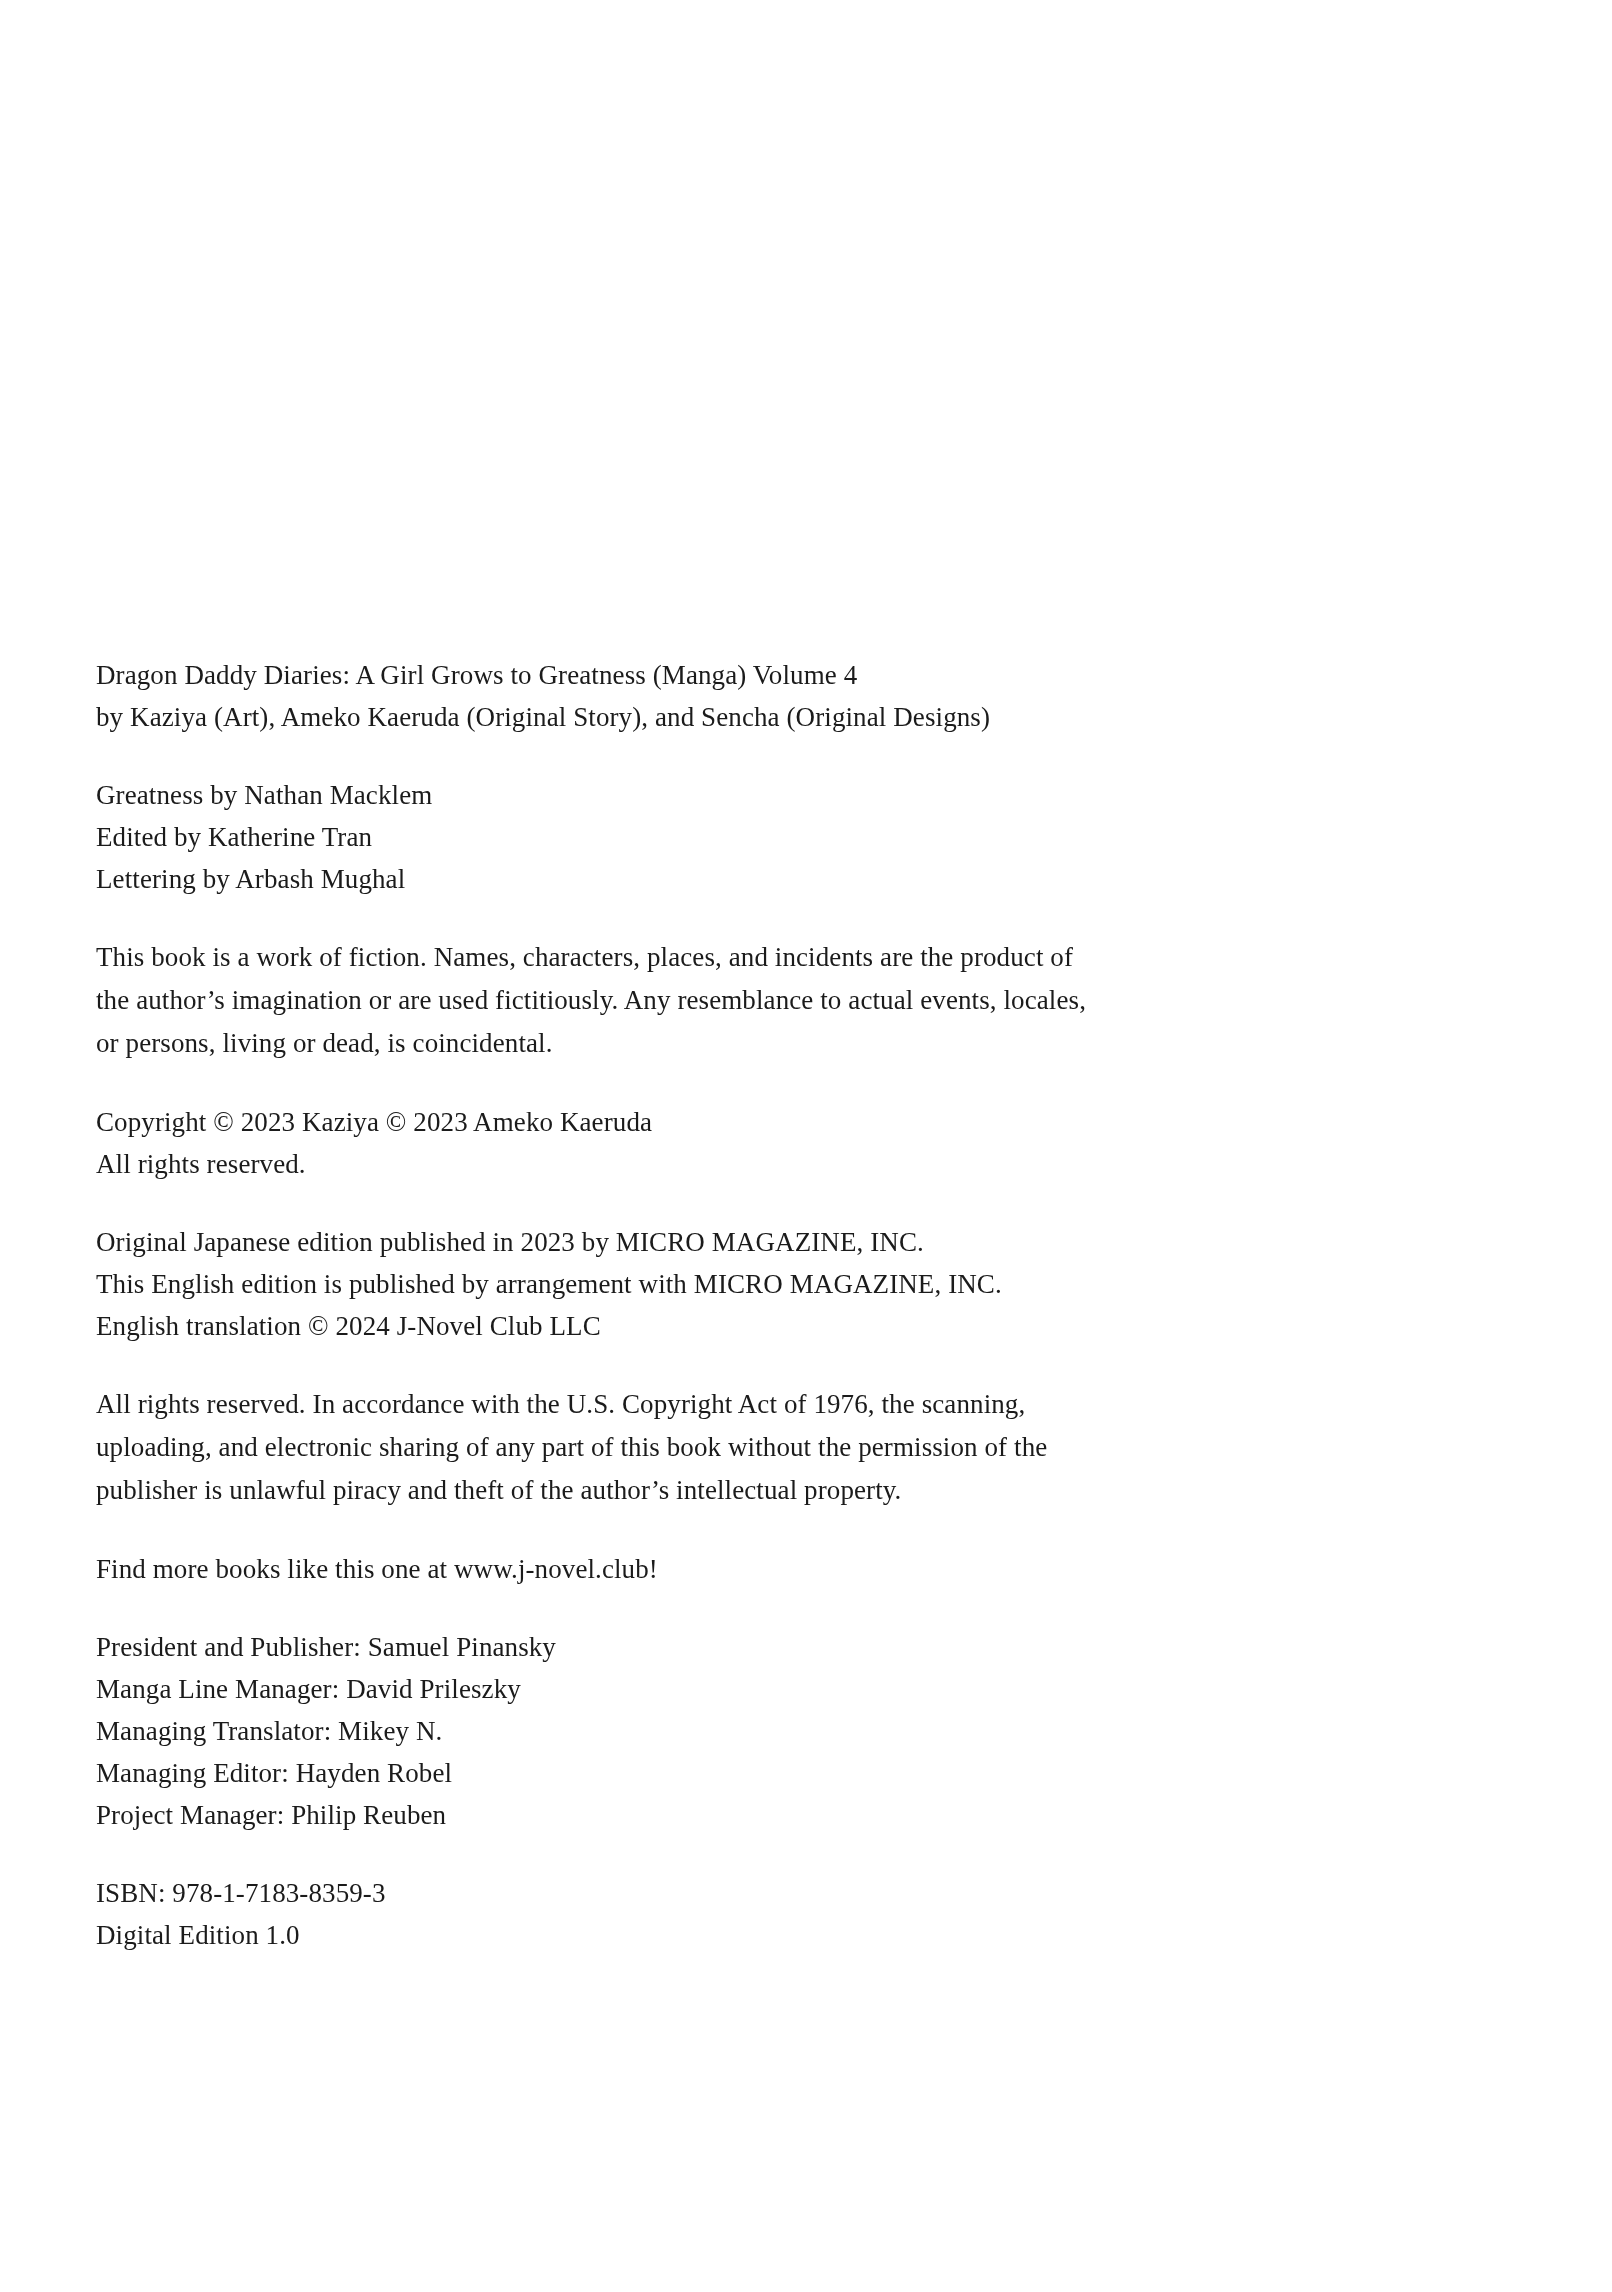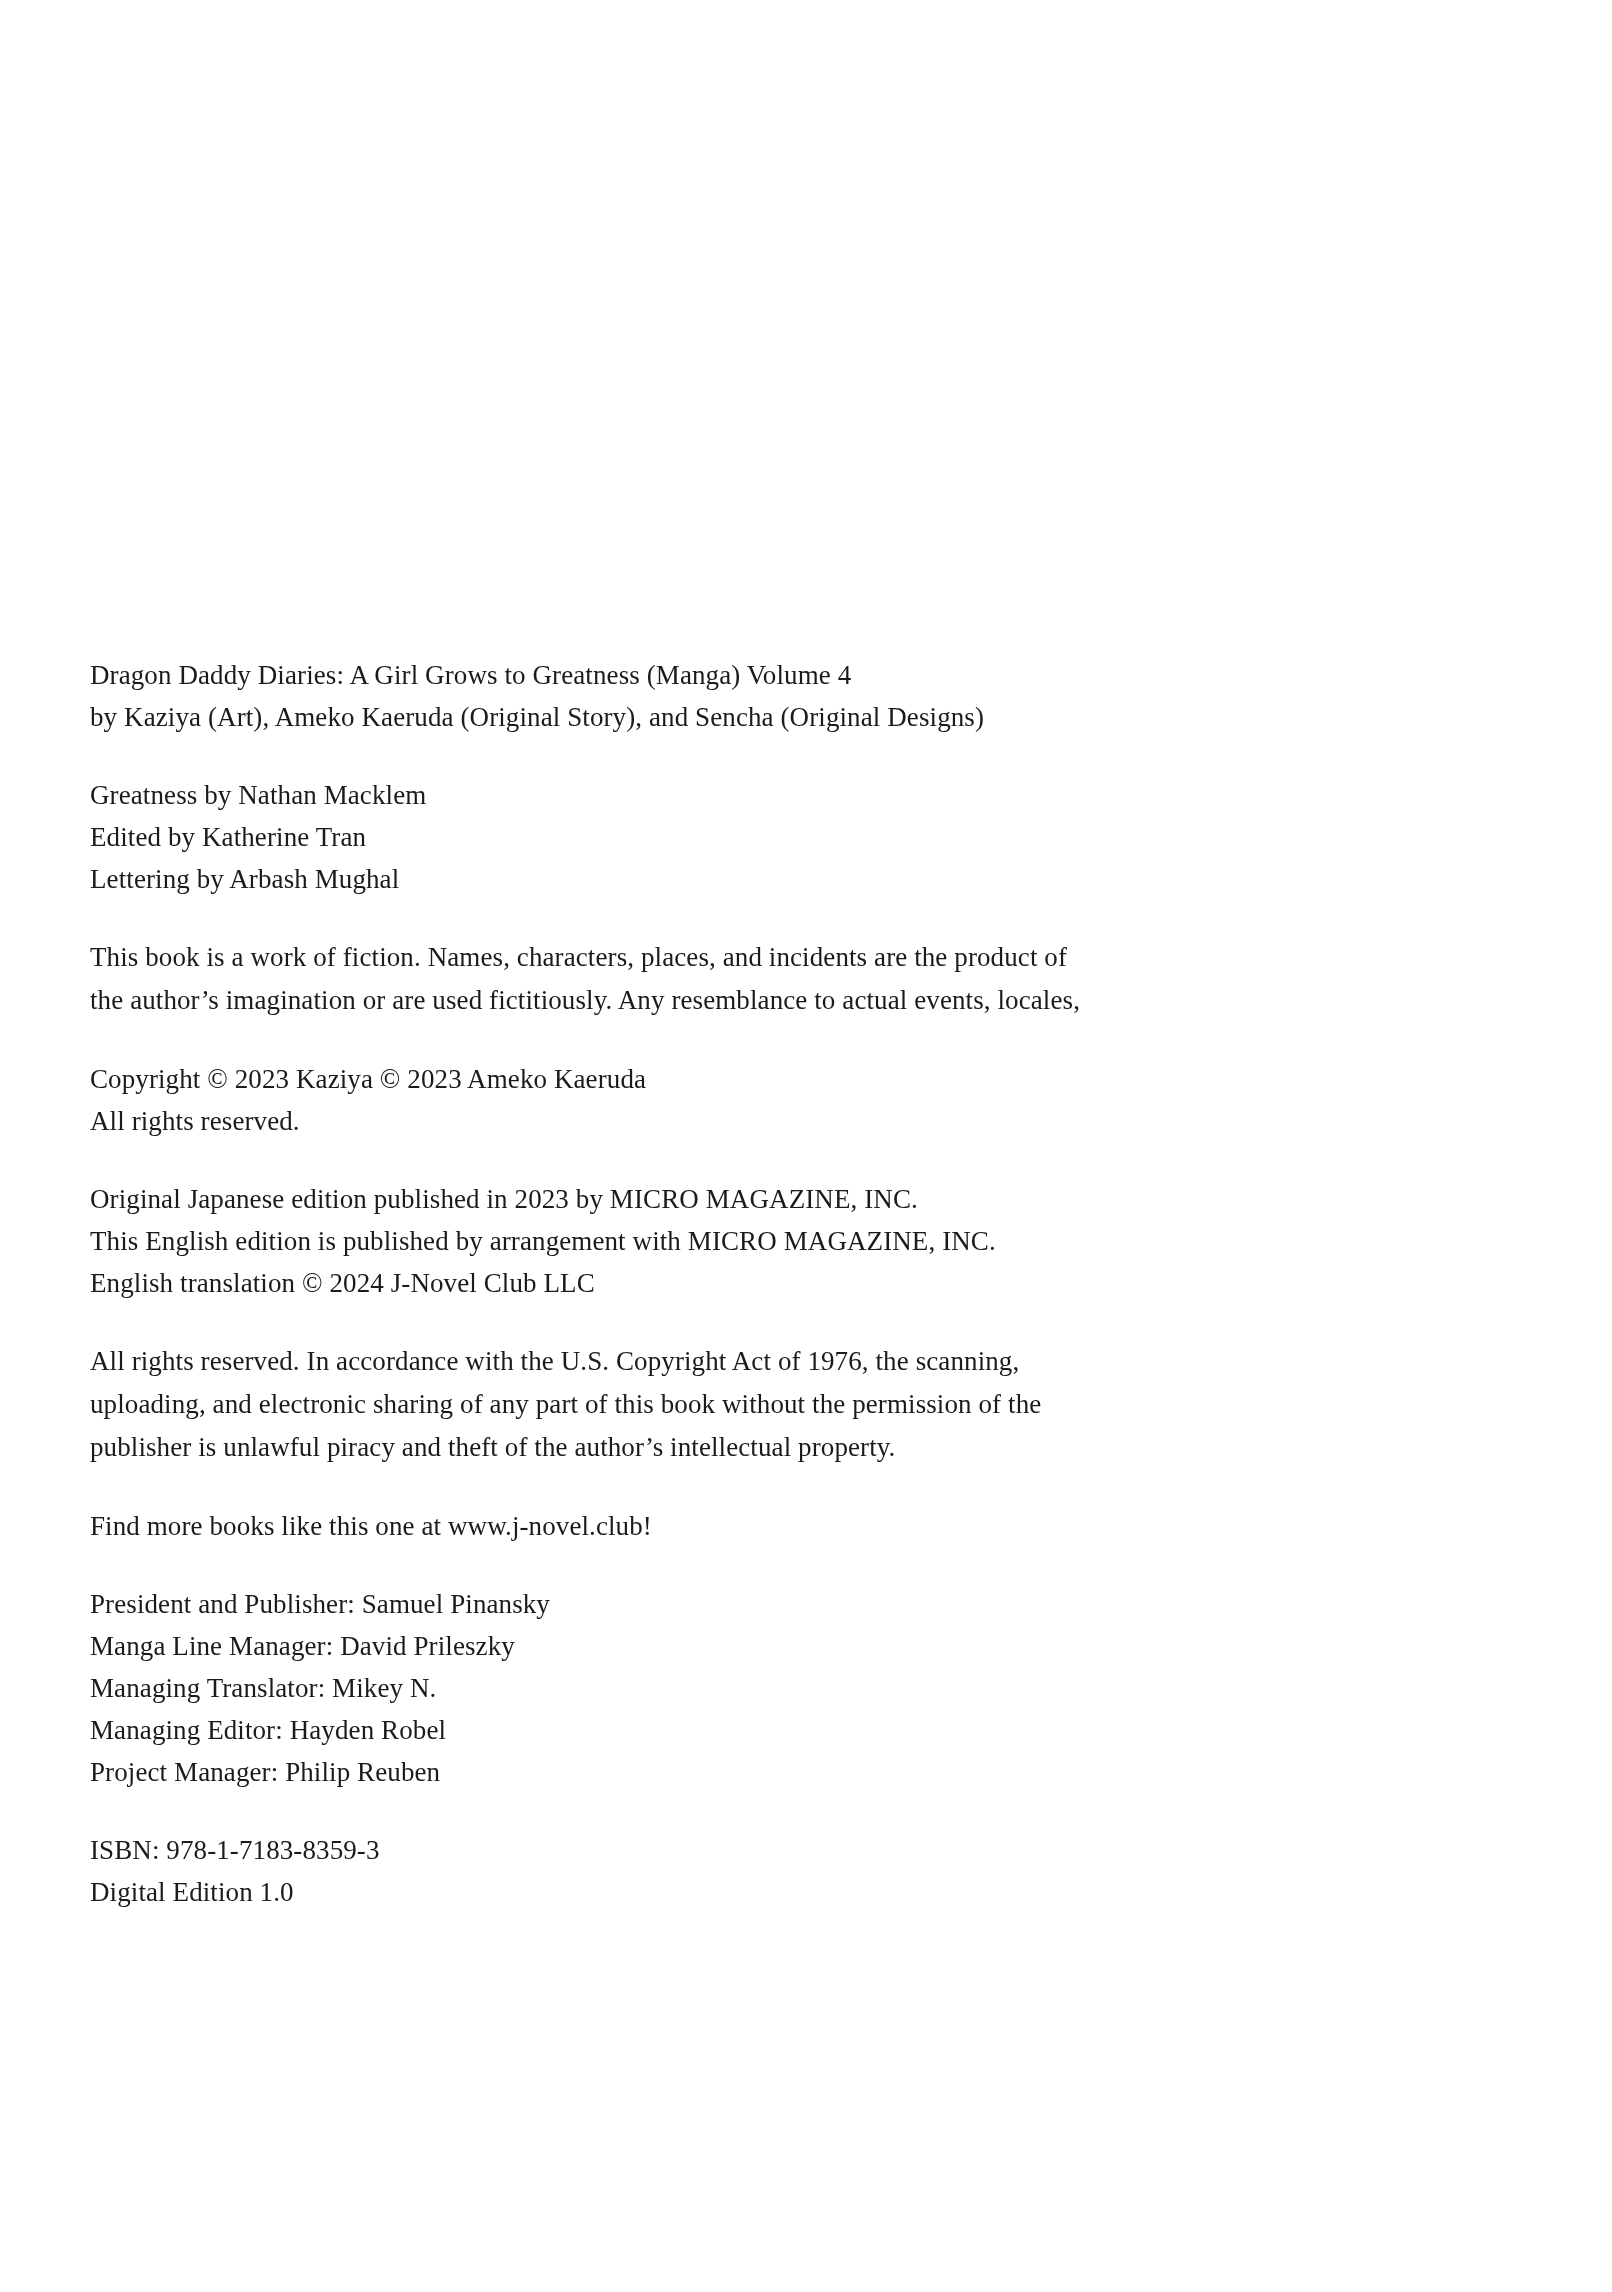--- a/index.html
+++ b/index.html
@@ -15,21 +15,21 @@
     -webkit-font-smoothing: antialiased;
   }
   .page {
     position: relative;
     width: 1613px;
     height: 2293px;
     box-sizing: border-box;
   }
   .colophon {
     position: absolute;
-    left: 90px;
+    left: 96px;
     top: 654px;
     width: 1343px;
   }
   .block {
     margin: 0 0 36px 0;
   }
   .block:last-child {
     margin-bottom: 12px;
   }
   .line {
@@ -56,20 +56,21 @@
 
     <div class="block">
       <div class="line">Greatness by Nathan Macklem</div>
       <div class="line">Edited by Katherine Tran</div>
       <div class="line">Lettering by Arbash Mughal</div>
     </div>
 
     <div class="block para">
       <div class="line">This book is a work of fiction. Names, characters, places, and incidents are the product of</div>
       <div class="line">the author’s imagination or are used fictitiously. Any resemblance to actual events, locales,</div>
+      <div class="line">or persons, living or dead, is coincidental.</div>
     </div>
 
     <div class="block">
       <div class="line">Copyright © 2023 Kaziya © 2023 Ameko Kaeruda</div>
       <div class="line">All rights reserved.</div>
     </div>
 
     <div class="block">
       <div class="line">Original Japanese edition published in 2023 by MICRO MAGAZINE, INC.</div>
       <div class="line">This English edition is published by arrangement with MICRO MAGAZINE, INC.</div>

